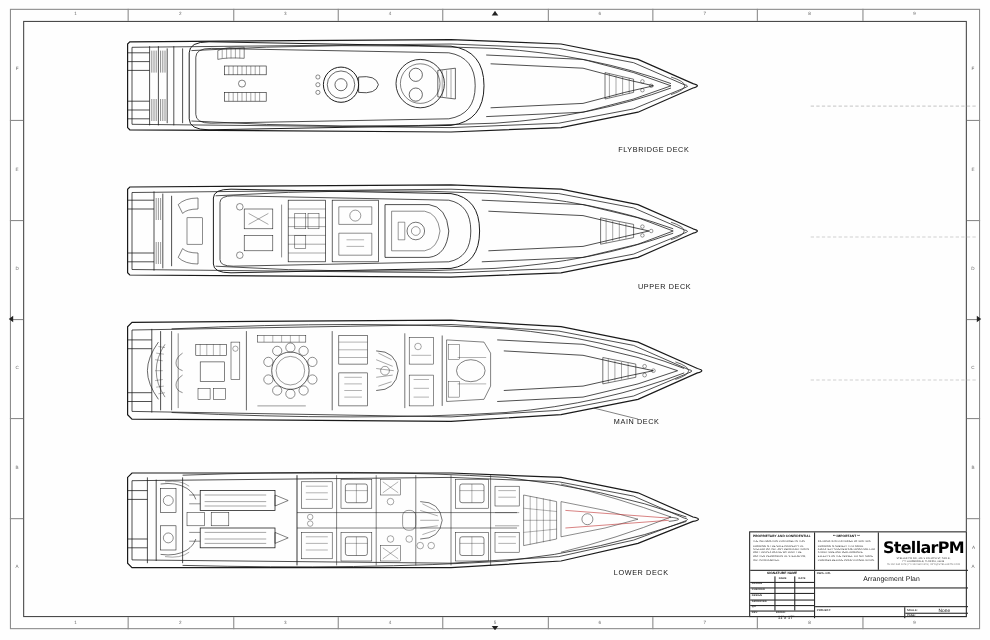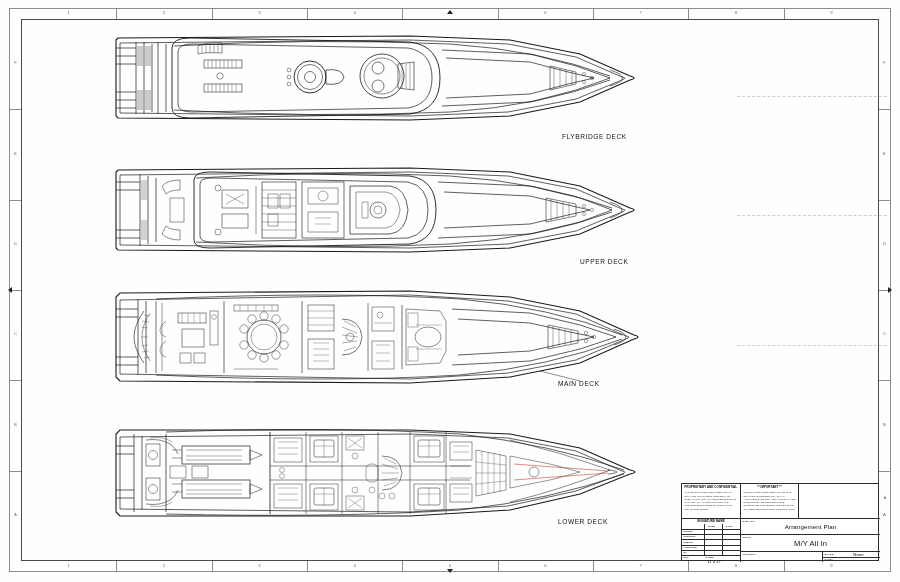--- a/index.html
+++ b/index.html
@@ -564,20 +564,31 @@
       <div class="tb-body" style="margin-top:1.8px;">THE INFORMATION CONTAINED IN THIS DRAWING IS THE SOLE PROPERTY OF STELLAR PM, INC. ANY REPRODUCTION IN PART OR AS A WHOLE WITHOUT THE WRITTEN PERMISSION OF STELLAR PM, INC. IS PROHIBITED.</div>
     </div>
     <div class="tb-line" style="left:58px; top:0; width:1px; height:34px;"></div>
 
     <div class="tb-cell" style="left:59px; top:0; width:57px; height:34px; padding:2px 2.5px;">
       <div class="tb-head" style="text-align:center;">** IMPORTANT **</div>
       <div class="tb-body" style="margin-top:1.8px;">INFORMATION CONTAINED WITHIN THIS DRAWING IS SUBJECT TO A NAVAL ARCHITECT'S REVIEW AND APPROVAL FOR STRUCTURE AND PERFORMANCE EFFECTS ON THE VESSEL. DO NOT MAKE CHANGES BEFORE PRIOR CONSULTATION.</div>
     </div>
     <div class="tb-line" style="left:116px; top:0; width:1px; height:34px;"></div>
 
+    <div class="tb-cell" style="left:117px; top:0; width:81px; height:34px;">
+      <div style="display:flex;justify-content:center;align-items:flex-end;height:20px;padding-top:3px;">
+        <span class="logo-text">Stellar</span>
+          <span class="logo-text">PM</span>
+      </div>
+      <div style="padding:0 3px;">
+        <div class="logo-addr">STELLAR PM INC, 201 S SW 20TH ST, #201 E,</div>
+        <div class="logo-addr">FT. LAUDERDALE, FLORIDA, 33315</div>
+        <div class="logo-addr" style="color:#777;">PH 954 530 1978 | FX 954 530 1978 | INFO@STELLARPM.COM</div>
+      </div>
+    </div>
 
     <div class="tb-line" style="left:0; top:34px; width:198px; height:1px;"></div>
 
     <div class="tb-cell" style="left:0; top:35px; width:58px; height:43px;">
       <div style="text-align:center; padding-top:0.8px;" class="tb-head">SIGNATURE NAME</div>
       <div id="sig-rows" style="position:relative; margin-top:1px;">
           <div class="rev-row-label" style="left: 26px; top: 0.6px;">NAME</div>
           <div class="rev-row-label" style="left: 44px; top: 0.6px;">DATE</div>
           <div class="tb-line" style="left: 0px; width: 58px; height: 0.6px; top: 4.6px;"></div>
           <div class="tb-line" style="left: 0px; width: 58px; height: 0.6px; top: 9.8px;"></div>
@@ -598,24 +609,20 @@
         </div>
     </div>
     <div class="tb-line" style="left:58px; top:35px; width:1px; height:43px;"></div>
 
     <div class="tb-cell" style="left:59px; top:35px; width:139px; height:15px;">
       <span class="tb-tag" style="left:1.5px; top:1px;">DWG. NO.</span>
       <div class="tb-value-md" style="text-align:center; padding-top:4px;">Arrangement Plan</div>
     </div>
     <div class="tb-line" style="left:59px; top:50px; width:139px; height:1px;"></div>
 
-    <div class="tb-cell" style="left:59px; top:51px; width:139px; height:16px;">
-      <span class="tb-tag" style="left:1.5px; top:1px;">TITLE:</span>
-      <div class="tb-value-lg" style="text-align:center; padding-top:3.5px;">M/Y All In</div>
-    </div>
     <div class="tb-line" style="left:59px; top:67px; width:139px; height:1px;"></div>
 
     <div class="tb-cell" style="left:59px; top:68px; width:81px; height:10px;">
       <span class="tb-tag" style="left:1.5px; top:0.8px;">PROJECT:</span>
       <div class="tb-value-sm" style="padding:4px 0 0 3px;"></div>
     </div>
     <div class="tb-line" style="left:140px; top:68px; width:1px; height:10px;"></div>
 
     <div class="tb-cell" style="left:141px; top:68px; width:57px; height:5px;">
       <span class="tb-tag" style="left:1.5px; top:0.5px;">SCALE:</span>

